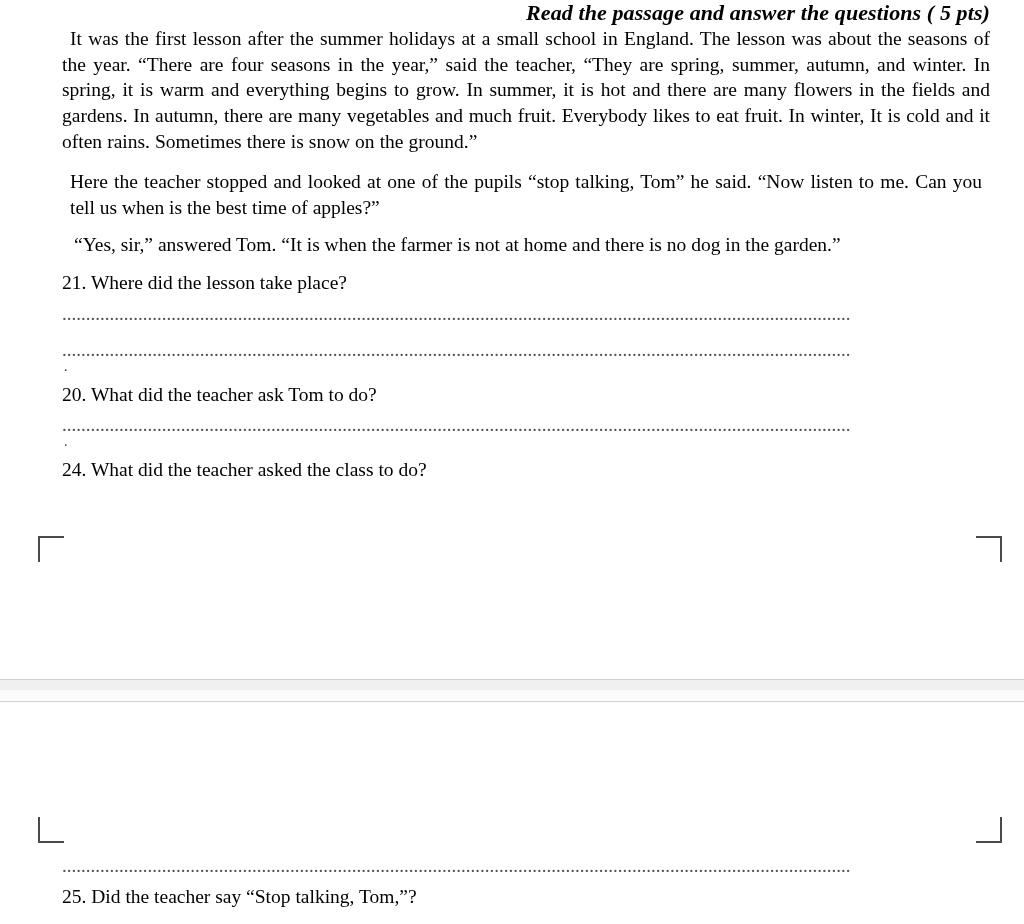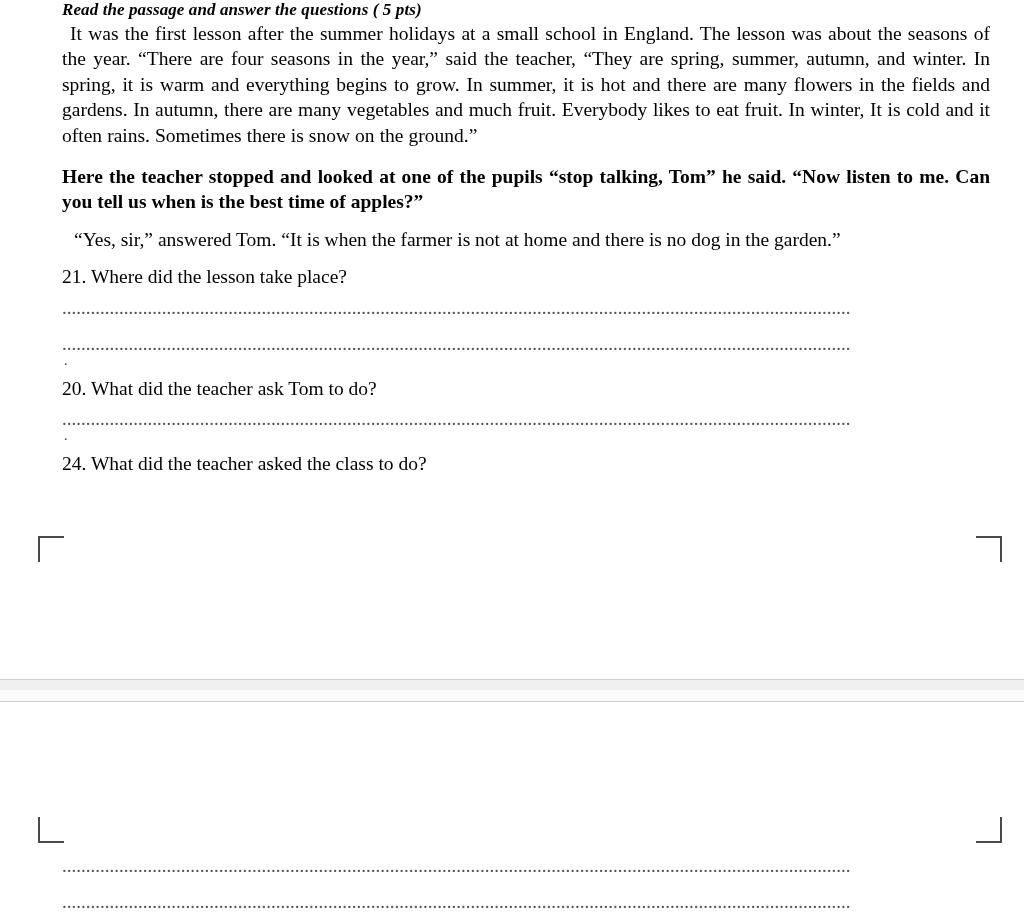--- a/index.html
+++ b/index.html
@@ -53,44 +53,44 @@
 
   .page-two {
     height: 221px;
     padding: 0 34px 0 62px;
     position: relative;
   }
 
   .heading {
     font-style: italic;
     font-weight: bold;
-    font-size: 17px;
+    font-size: 22px;
     line-height: 1.15;
     margin: 0;
     padding-top: 0px;
     letter-spacing: 0.1px;
+    text-align: right;
   }
 
   .passage {
     font-size: 19.5px;
     line-height: 25.6px;
     text-align: justify;
     text-align-last: left;
     margin: 1px 0 15px 0;
     text-indent: 8px;
     word-spacing: 0.2px;
   }
 
   .para {
     font-size: 19.5px;
     line-height: 25.6px;
     text-align: justify;
     text-align-last: left;
-    margin: 0;
-    font-weight: bold;
+    margin: 8px;
   }
 
   .para-nojust {
     font-size: 19.5px;
     line-height: 25.6px;
     margin: 12px;
   }
 
   .question {
     font-size: 19.5px;
@@ -176,16 +176,17 @@
 
 <div class="page page-two">
 
   <div class="crop bl p2-crop-l"></div>
   <div class="crop br p2-crop-r"></div>
 
   <div style="height:154px;"></div>
 
   <div class="dotline">......................................................................................................................................................................</div>
   <div class="spacer-8"></div>
+  <p class="question">25. Did the teacher say “Stop talking, Tom,”?</p>
   <div class="spacer-8"></div>
   <div class="dotline">......................................................................................................................................................................</div>
 
 </div>
 
 </body></html>

